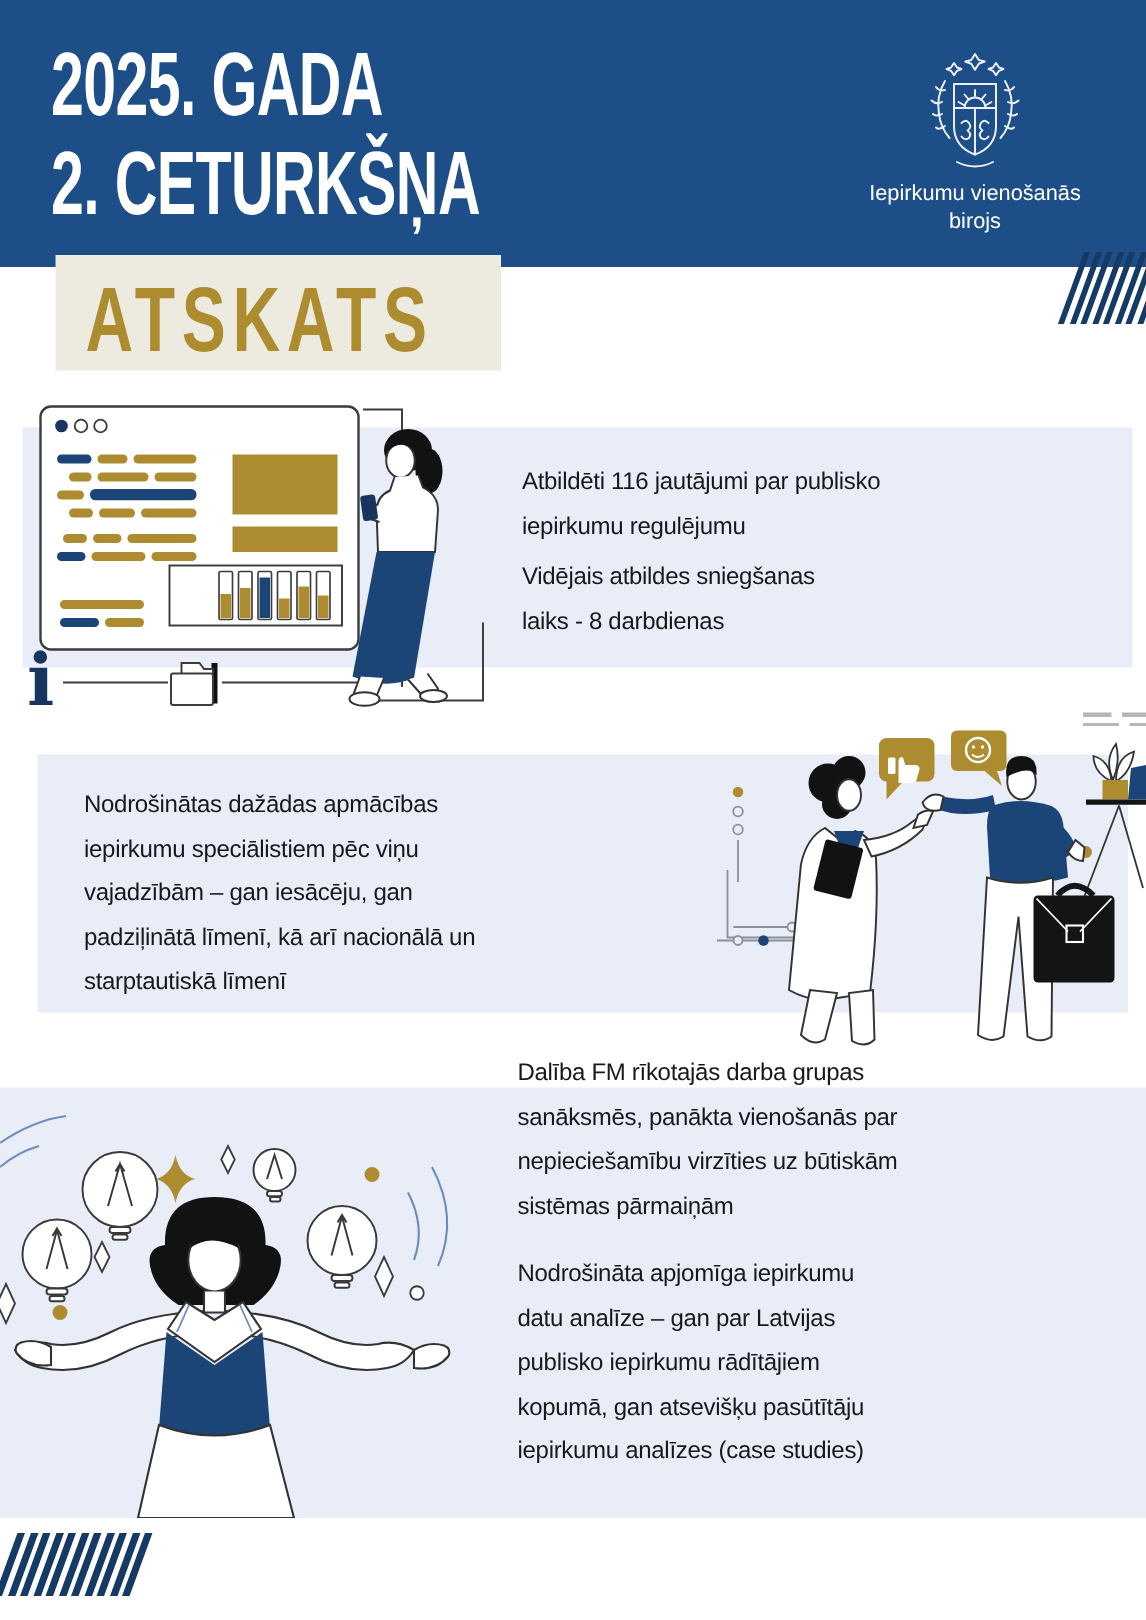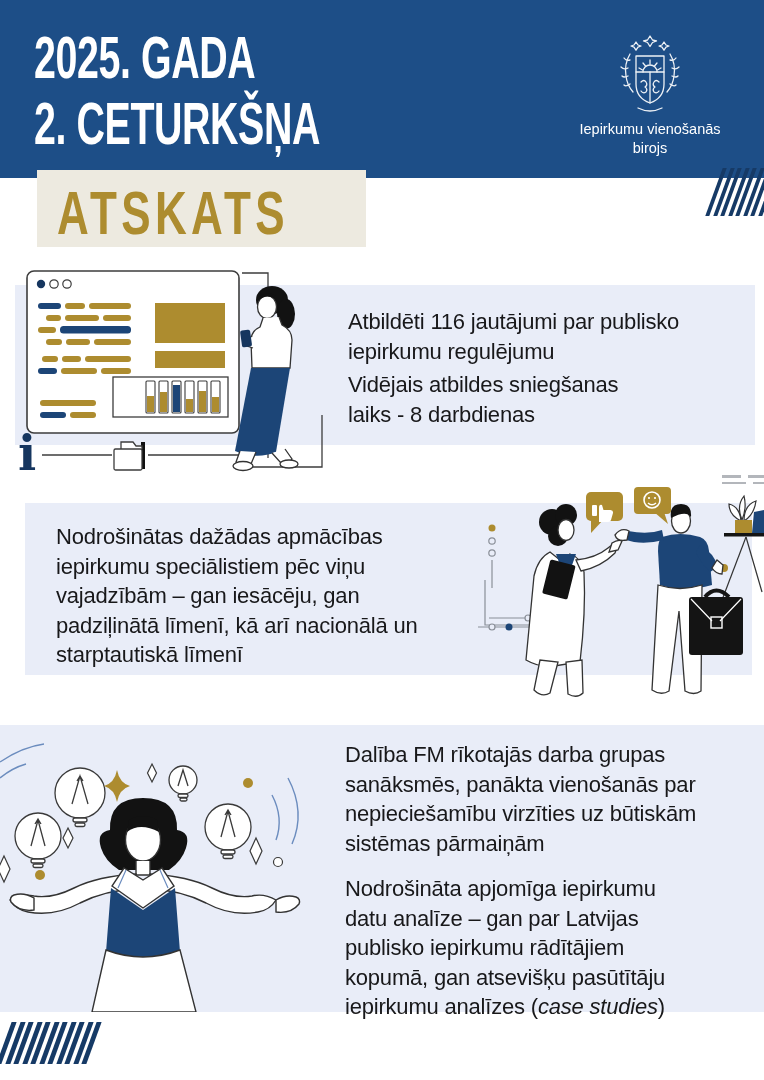--- a/index.html
+++ b/index.html
@@ -4,21 +4,21 @@
 <style>
   html,body{margin:0;padding:0;}
   body{font-family:"Liberation Sans","DejaVu Sans",sans-serif;background:#ffffff;}
   .poster{position:relative;width:764px;height:1080px;background:#ffffff;overflow:hidden;}
 
   
   .hero{position:absolute;left:0;top:0;width:764px;height:178px;background:#1d4e87;}
   .display{position:absolute;left:34px;top:24px;color:#ffffff;font-weight:800;
            font-size:48px;line-height:53px;letter-spacing:-0.5px;white-space:pre-line;
            transform:scale(0.82,1.25);transform-origin:left top;}
-  .atskats-box{position:absolute;left:37px;top:170px;width:297px;height:77px;background:#edeae0;padding-left:32px;}
+  .atskats-box{position:absolute;left:37px;top:170px;width:297px;height:77px;background:#edeae0;}
   .atskats-text{position:absolute;left:20px;top:8px;color:#ad8c2f;font-weight:800;
            font-size:50px;letter-spacing:5px;transform:scale(0.88,1.22);transform-origin:left top;}
   .logo{position:absolute;left:550px;top:30px;width:200px;height:130px;color:#fff;}
   .logo svg{position:absolute;left:62px;top:4px;}
   .logo-text{position:absolute;left:0;top:90px;width:200px;text-align:center;
              font-size:14.5px;line-height:1.28;white-space:pre-line;color:#ffffff;}
 
   
   .stripes{position:absolute;display:flex;}
   .stripes i{display:block;background:#163a66;transform:skewX(-20deg);}
@@ -30,29 +30,29 @@
   .dashes{position:absolute;left:722px;top:475px;width:60px;}
   .dashes .row{display:flex;gap:7px;margin-bottom:4px;}
   .dashes b{display:block;width:19px;height:2.5px;background:#b3b6bb;}
 
   
   .panel{position:absolute;background:#e9edf8;}
   .panel1{left:15px;top:285px;width:740px;height:160px;}
   .panel2{left:25px;top:503px;width:727px;height:172px;}
   .panel3{left:0;top:725px;width:764px;height:287px;}
 
-  .copy{position:absolute;color:#18181a;font-size:22px;line-height:29.5px;
+  .copy{position:absolute;color:#18181a;font-size:16px;line-height:29.5px;
         font-weight:500;letter-spacing:-0.2px;}
   .copy p{margin:0;white-space:pre-line;}
   .copy1{left:348px;top:307px;width:395px;}
   .copy1 p + p{margin-top:4px;}
   .copy2{left:56px;top:522px;width:450px;}
-  .copy3{left:345px;top:740px;width:405px;}
+  .copy3{left:345px;top:701px;width:405px;}
   .copy3 p + p{margin-top:16px;}
-  .ital{font-style:italic;}
+  .ital{}
 
   .illu{position:absolute;}
 </style>
 </head>
 <body>
 
 <div class="poster">
 
   <header class="hero">
     <div class="display">2025. GADA

